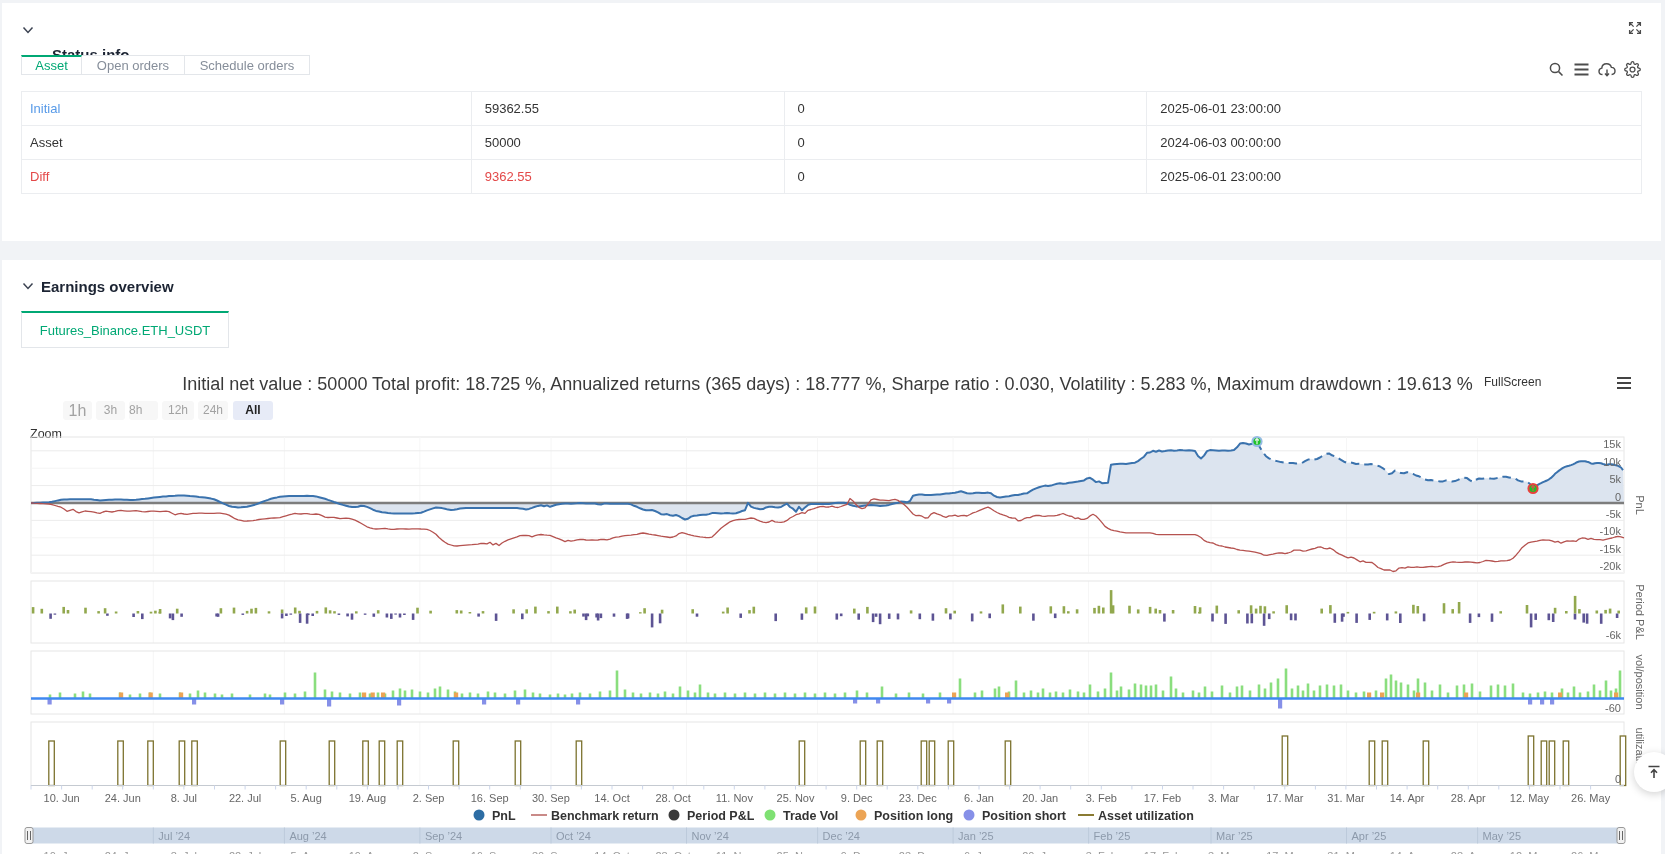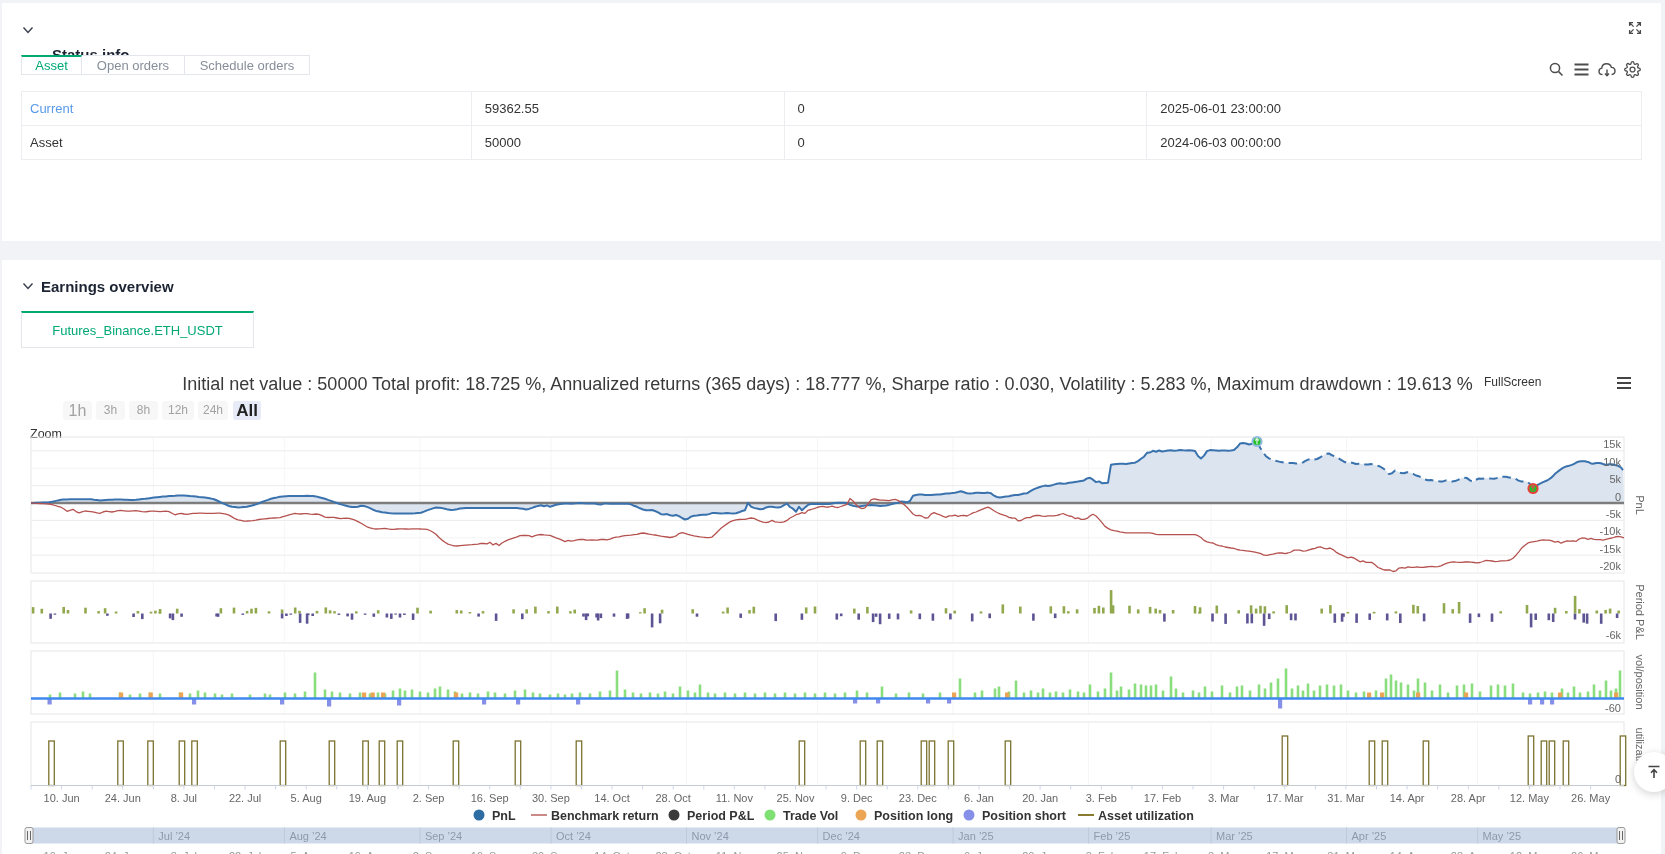--- a/index.html
+++ b/index.html
@@ -52,56 +52,62 @@
 <div class="abs" style="left:21px;top:91px;">
 <table class="t1">
 <colgroup>
         <col style="width:450px">
         <col style="width:313px">
         <col style="width:363px">
         <col style="width:495px">
       </colgroup>
 <tbody>
 <tr>
-          <td style="color:#579ae8;padding-left:8px">Current</td>
+          <td style="color:#579ae8;padding-left:8px">Initial</td>
           <td>59362.55</td>
           <td>0</td>
           <td>2025-06-01 23:00:00</td>
         </tr>
 <tr>
           <td style="padding-left:8px">Asset</td>
           <td>50000</td>
           <td>0</td>
           <td>2024-06-03 00:00:00</td>
         </tr>
+<tr>
+          <td style="color:#e34848;padding-left:8px">Diff</td>
+          <td style="color:#e34848">9362.55</td>
+          <td>0</td>
+          <td>2025-06-01 23:00:00</td>
+        </tr>
 </tbody>
     </table>
 </div>
 
 <div class="icn" style="left:21px;top:279px;"><svg width="14" height="14" viewBox="0 0 14 14" fill="none" stroke="#3c4352" stroke-width="1.5">
       <path d="M2.5 4.5 L7 9.5 L11.5 4.5"></path>
     </svg></div>
 <div class="abs" style="left:41px;top:278px;font-size:15px;font-weight:700;color:#1c2433;">Earnings overview</div>
 
-<div class="abs" style="left:21px;top:311px;width:233px;height:37px;border:1px solid #e3e6ea;border-top:2px solid #00a874;display:flex;align-items:center;justify-content:center;font-size:13px;color:#00a874;">Futures_Binance.ETH_USDT</div>
+<div class="abs" style="left:21px;top:311px;width:208px;height:37px;border:1px solid #e3e6ea;border-top:2px solid #00a874;display:flex;align-items:center;justify-content:center;font-size:13px;color:#00a874;">Futures_Binance.ETH_USDT</div>
 
 <div class="abs" style="left:31px;top:374px;width:1593px;text-align:center;font-size:18px;color:#3a3a3a;">Initial net value : 50000 Total profit: 18.725 %, Annualized returns (365 days) : 18.777 %, Sharpe ratio : 0.030, Volatility : 5.283 %, Maximum drawdown : 19.613 %</div>
 <div class="abs" style="left:1484px;top:375px;font-size:12px;color:#333;">FullScreen</div>
 <div class="icn" style="left:1616px;top:375px;"><svg width="16" height="16" viewBox="0 0 16 16" stroke="#444" stroke-width="2">
       <path d="M1 3 H15 M1 8 H15 M1 13 H15"></path>
     </svg></div>
 
 <div class="abs" style="left:30px;top:404px;font-size:12.5px;color:#333;margin-top:23px;">Zoom</div>
 <div class="abs" style="left:63px;top:401px;display:flex;">
   <div style="width:29px;height:19px;background:#f7f7f7;border-radius:3px;margin-right:4px;text-align:center;line-height:19px;font-size:16px;color:#a2a2a2;">1h</div>
   <div style="width:29px;height:19px;background:#f7f7f7;border-radius:3px;margin-right:4px;text-align:center;line-height:19px;font-size:12px;color:#a2a2a2;">3h</div>
-  <div style="width:29px;height:19px;background:#f7f7f7;border-radius:3px;margin-right:4px;text-align:center;line-height:19px;font-size:12px;color:#a2a2a2;">8h</div>
+  <div style="width:29px;height:19px;background:#f7f7f7;border-radius:3px;margin-right:4px;text-align:left;line-height:19px;font-size:12px;color:#a2a2a2;">8h</div>
   <div style="width:32px;height:19px;background:#f7f7f7;border-radius:3px;margin-right:4px;text-align:center;line-height:19px;font-size:12px;color:#a2a2a2;">12h</div>
   <div style="width:30px;height:19px;background:#f7f7f7;border-radius:3px;margin-right:5px;text-align:center;line-height:19px;font-size:12px;color:#a2a2a2;">24h</div>
-  <div style="width:28px;height:19px;background:#e7ebf7;border-radius:3px;text-align:center;line-height:19px;font-size:17px;font-weight:700;color:#222;">All</div>
+  <div style="width:40px;height:19px;background:#e7ebf7;border-radius:3px;text-align:center;line-height:19px;font-size:12px;font-weight:700;color:#222;">All</div>
 </div>
 
 <svg class="abs" style="left:0;top:425px;" width="1665" height="429">
 <g font-family="Liberation Sans, sans-serif">
 <rect x="31.0" y="12.0" width="1593.0" height="136.0" fill="none" stroke="#e6e6e6" stroke-width="1"></rect>
 <line x1="153.3" y1="12.0" x2="153.3" y2="148.0" stroke="#f6f6f6" stroke-width="1"></line>
 <line x1="153.3" y1="156.0" x2="153.3" y2="218.0" stroke="#f6f6f6" stroke-width="1"></line>
 <line x1="153.3" y1="226.0" x2="153.3" y2="289.0" stroke="#f6f6f6" stroke-width="1"></line>
 <line x1="153.3" y1="297.0" x2="153.3" y2="360.5" stroke="#f6f6f6" stroke-width="1"></line>
 <line x1="284.4" y1="12.0" x2="284.4" y2="148.0" stroke="#f6f6f6" stroke-width="1"></line>

